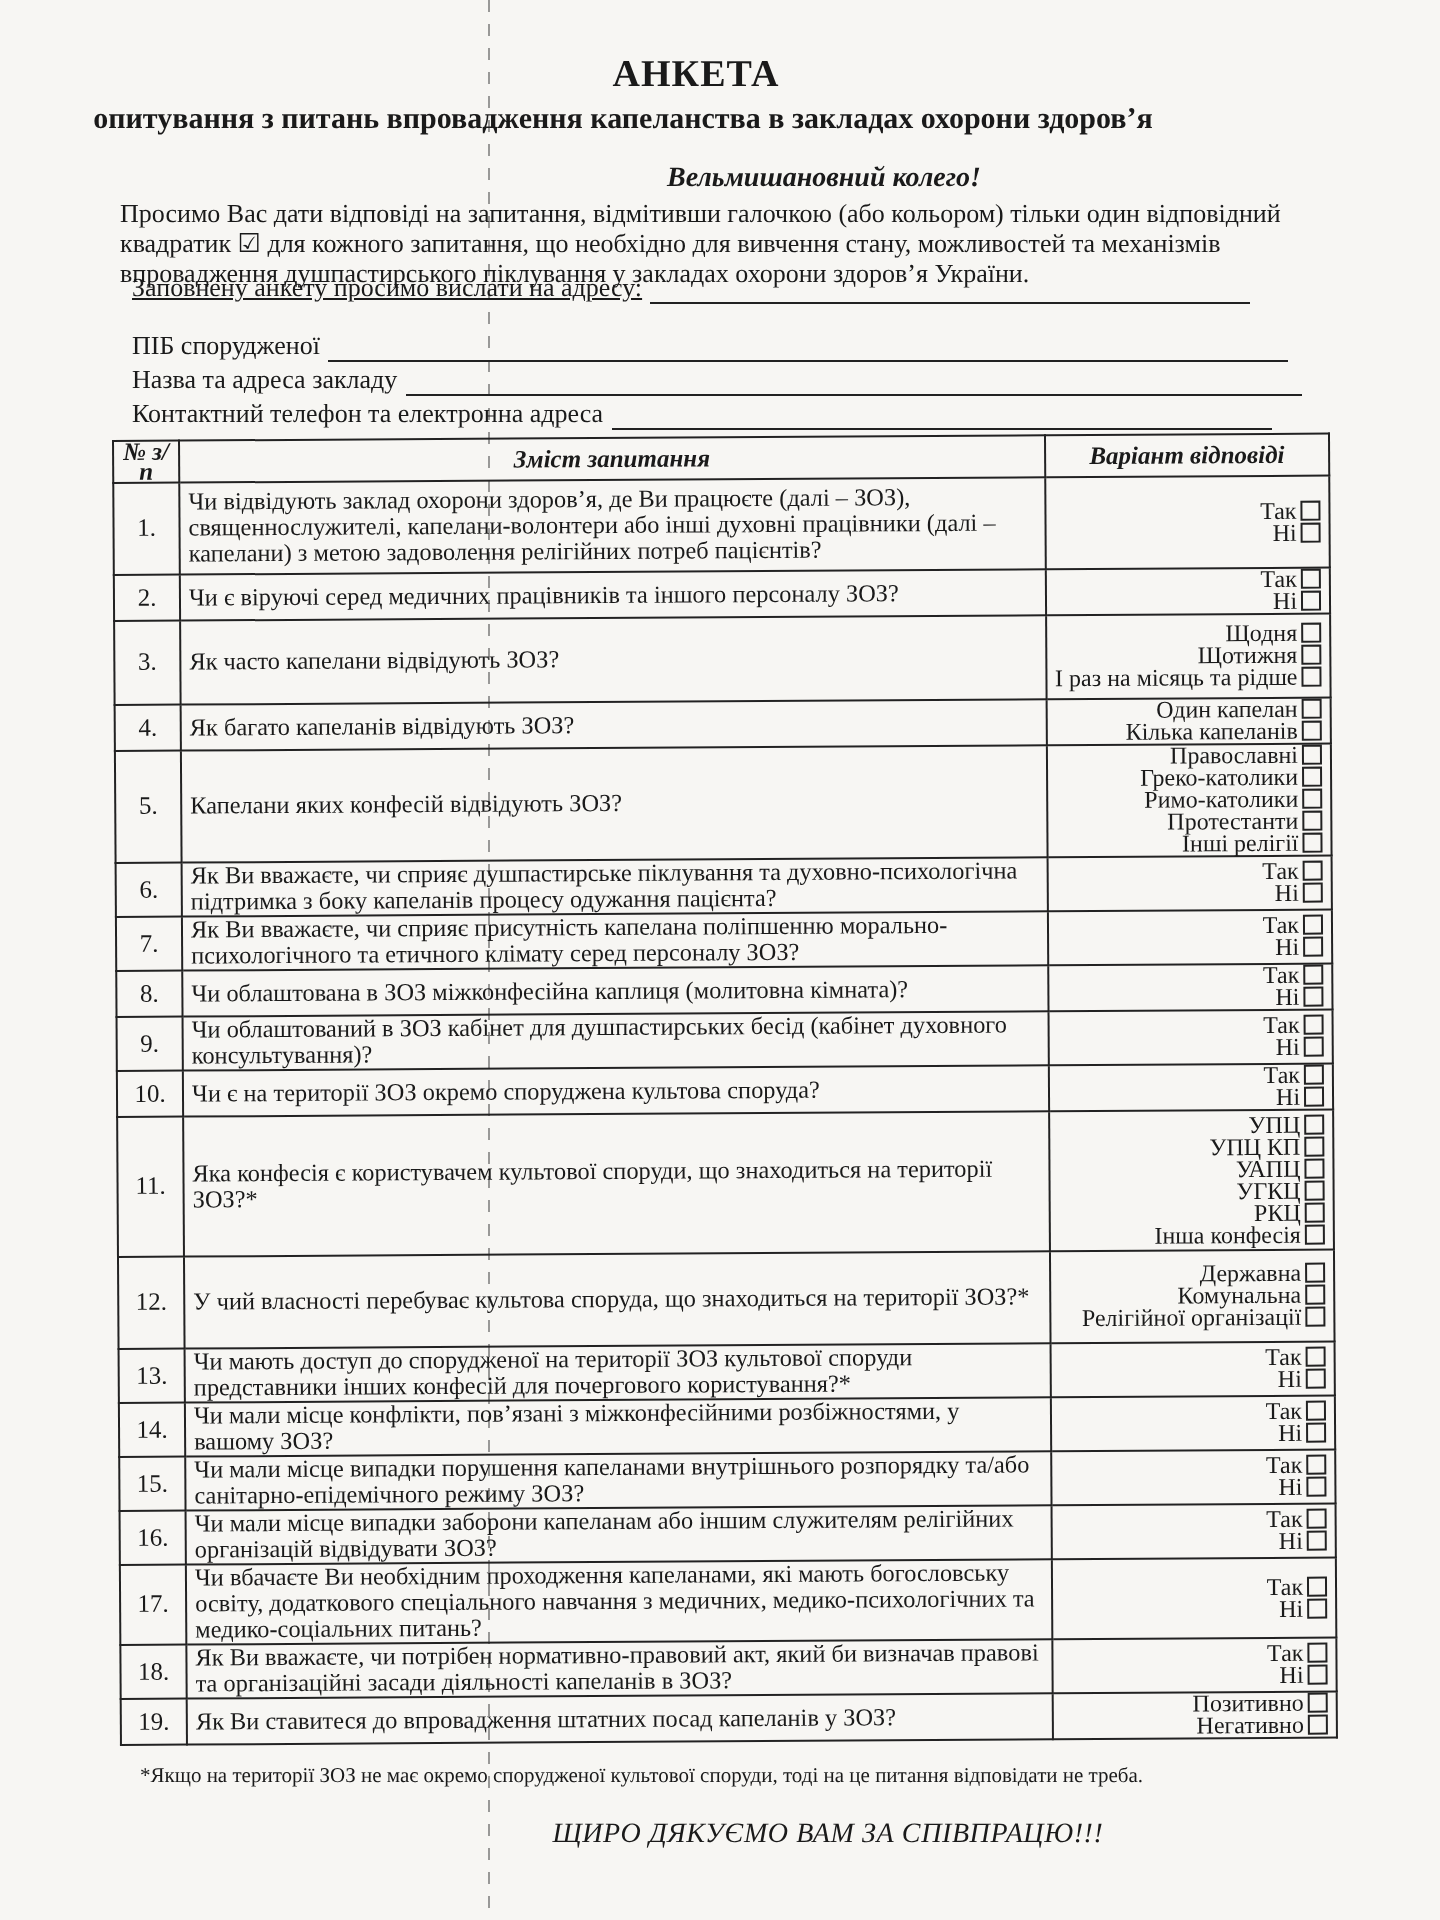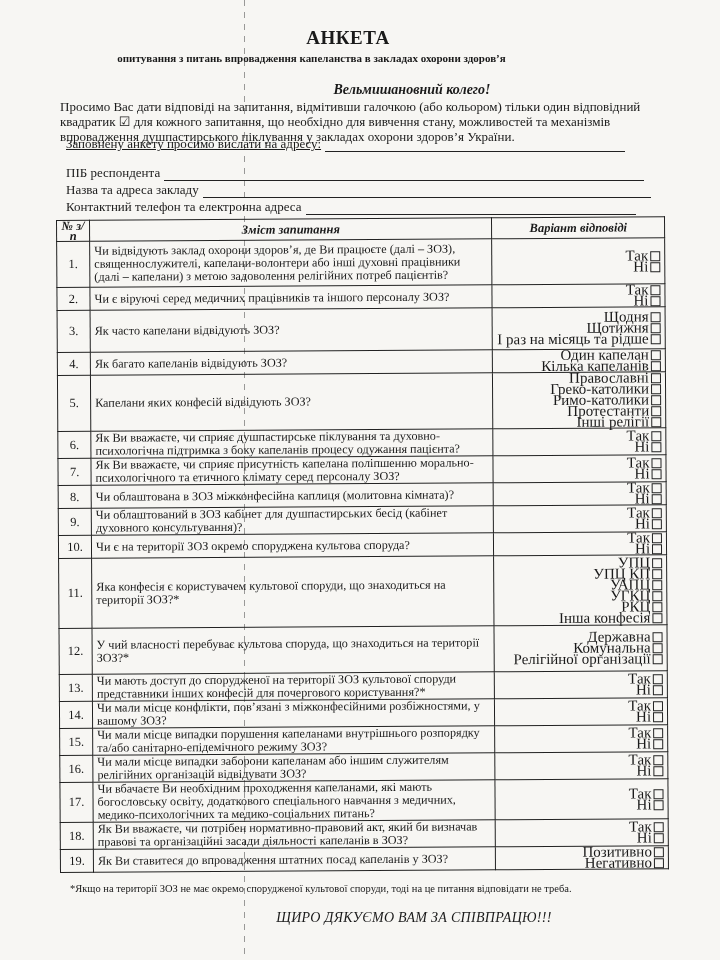--- a/index.html
+++ b/index.html
@@ -10,21 +10,21 @@
     color: #1a1a1a;
     position: relative;
   }
   .page { position: absolute; left: 0; top: 0; width: 720px; height: 960px; }
   .title {
     position: absolute; left: 0; width: 696px; text-align: center;
     top: 27px; font-size: 19px; font-weight: bold; letter-spacing: 0.5px;
   }
   .subtitle {
     position: absolute; left: 0; width: 623px; text-align: center;
-    top: 52px; font-size: 11px; font-weight: bold;
+    top: 52px; font-size: 15px; font-weight: bold;
   }
   .greeting {
     position: absolute; left: 0; width: 720px; text-align: center;
     top: 82px; font-size: 14px; font-weight: bold; font-style: italic;
     padding-left: 104px; box-sizing: border-box;
   }
   .intro {
     position: absolute; left: 60px; width: 600px; top: 99px;
     text-align: left; font-size: 13px; line-height: 15px;
   }
@@ -42,21 +42,21 @@
   table.q td, table.q th {
     border: 1px solid #222; padding: 0 4px; vertical-align: middle;
   }
   table.q th {
     font-style: italic; font-weight: bold; font-size: 12.5px; height: 20px;
   }
   th.num-h { width: 24px; font-size: 9px; text-align: center; padding: 0; line-height: 10px; }
   th.ans-h { width: 114px; }
   td.num { text-align: center; font-size: 12.5px; padding: 0; }
   td.text { text-align: left; }
-  td.ans { text-align: right; font-size: 15px; line-height: 11px; padding: 1px 3px 1px 2px; vertical-align: top; }
+  td.ans { text-align: right; font-size: 12px; line-height: 11px; padding: 1px 3px 1px 2px; vertical-align: top; }
   .opt { display: block; white-space: nowrap; }
   .box {
     display: inline-block; width: 8px; height: 8px; border: 1px solid #222;
     margin-left: 2px; vertical-align: -1px; background: transparent;
   }
   .footnote {
     position: absolute; left: 70px; top: 883px; font-size: 10.5px; width: 600px;
   }
   .thanks {
     position: absolute; left: 0; width: 720px; text-align: center; top: 910px;
@@ -76,21 +76,21 @@
   <div class="title">АНКЕТА</div>
   <div class="subtitle">опитування з питань впровадження капеланства в закладах охорони здоров’я</div>
   <div class="greeting">Вельмишановний колего!</div>
   <div class="intro">Просимо Вас дати відповіді на запитання, відмітивши галочкою (або кольором) тільки один відповідний квадратик ☑ для кожного запитання, що необхідно для вивчення стану, можливостей та механізмів впровадження душпастирського піклування у закладах охорони здоров’я України.</div>
 
   <div class="field-row" style="top:136px;text-decoration:underline;">
     <span>Заповнену анкету просимо вислати на адресу:</span>
     <span class="field-line" style="width:300px;"></span>
   </div>
   <div class="field-row" style="top:165px;">
-    <span>ПІБ респондента</span>
+    <span>ПІБ спорудженої</span>
     <span class="field-line" style="width:480px;"></span>
   </div>
   <div class="field-row" style="top:182px;">
     <span>Назва та адреса закладу</span>
     <span class="field-line" style="width:448px;"></span>
   </div>
   <div class="field-row" style="top:199px;">
     <span>Контактний телефон та електронна адреса</span>
     <span class="field-line" style="width:330px;"></span>
   </div>

